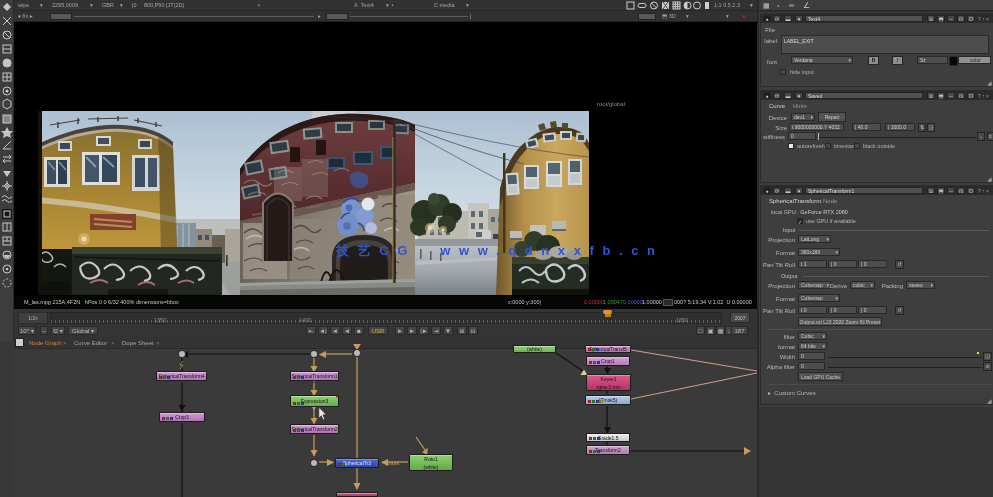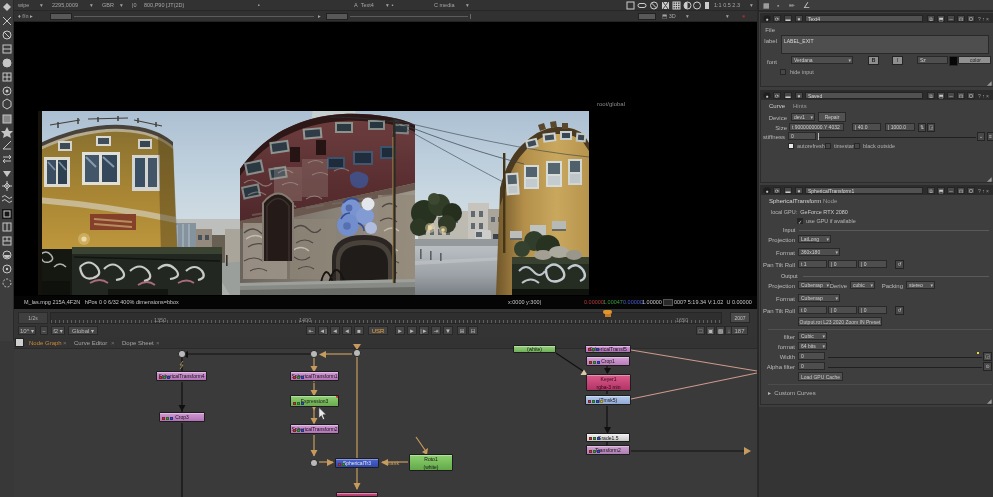--- a/index.html
+++ b/index.html
@@ -375,20 +375,21 @@
     <rect x="474" y="178" width="77" height="6" fill="#0f110b"></rect>
 
     <path d="M357,9 C420,24 490,40 551,46" stroke="#39424a" stroke-width=".6" fill="none"></path>
     <path d="M357,10 C400,28 450,44 486,53" stroke="#39424a" stroke-width=".7" fill="none"></path>
     <path d="M357,12 C400,36 440,58 467,72" stroke="#39424a" stroke-width=".6" fill="none"></path>
     <path d="M292,6 Q322,6 356,11" stroke="#2c3338" stroke-width=".7" fill="none"></path>
     <rect x="0" y="0" width="4" height="184" fill="#131109"></rect>
     <rect x="0" y="0" width="551" height="184" fill="#2c3038" opacity=".05"></rect>
   </svg>
   </div>
+  <div id="wm" class="t">技艺CG&nbsp;&nbsp;www.qdnxxfb.cn</div>
   <div class="t" style="left:597px;top:101px;color:#8a8a8a;font-size:6px;">root/global</div>
 
   <div id="ltb" class="abs">
   <svg width="14" height="300" viewBox="0 0 14 300">
     <g stroke="#c6c6c6" stroke-width="1" fill="none">
       <path d="M7,3 l4,4 -4,4 -4,-4 Z" fill="#c6c6c6" stroke="none"></path>
       <path d="M3,17 l8,8 M3,25 l8,-8"></path>
       <circle cx="7" cy="35" r="4"></circle>
           <path d="M4,32 l6,6"></path>
       <rect x="3" y="45" width="8" height="8"></rect>

